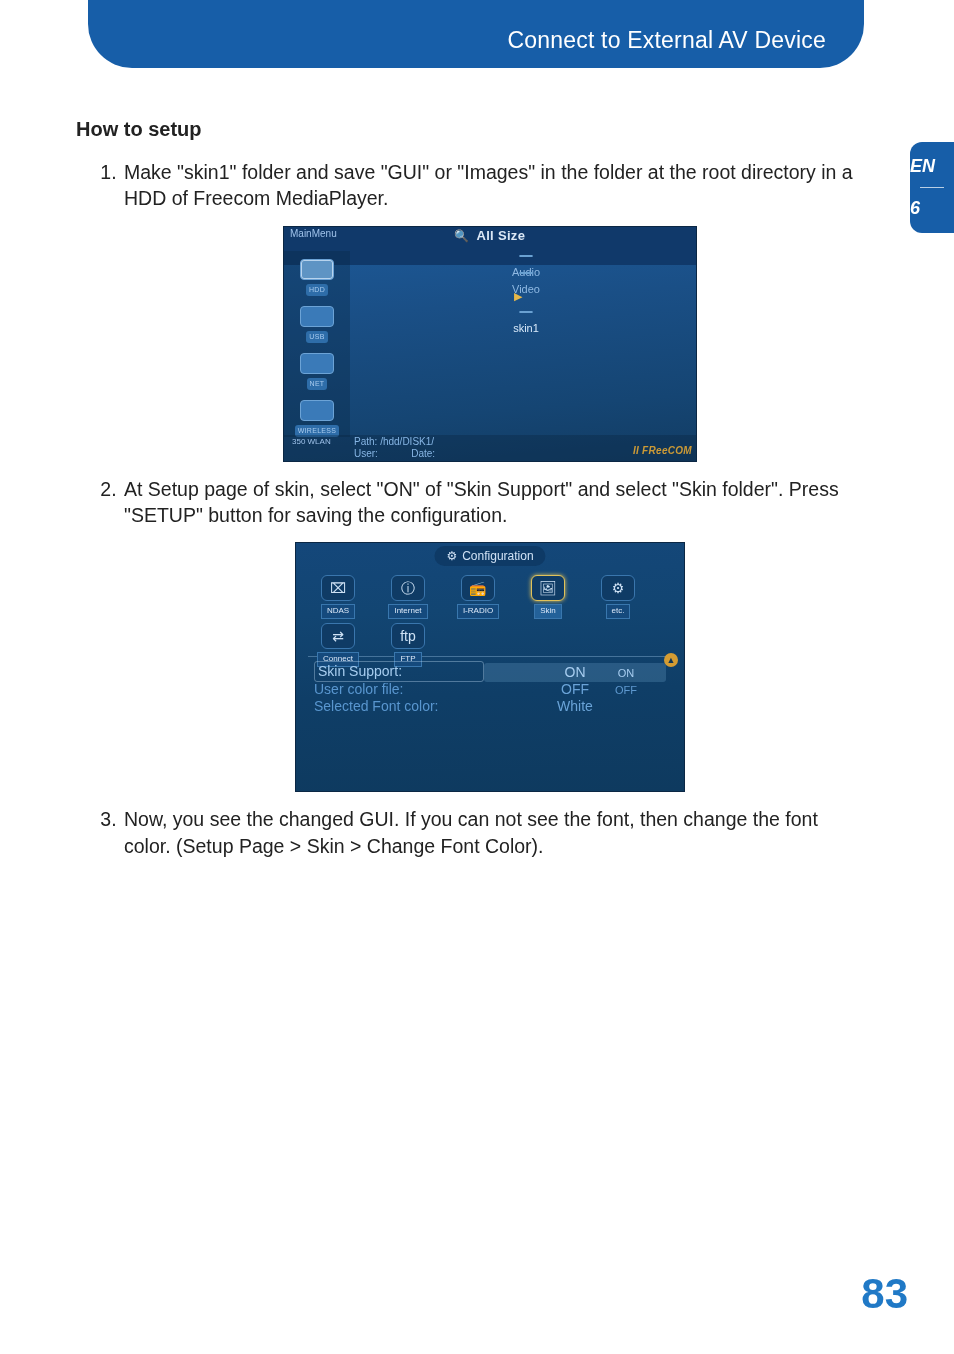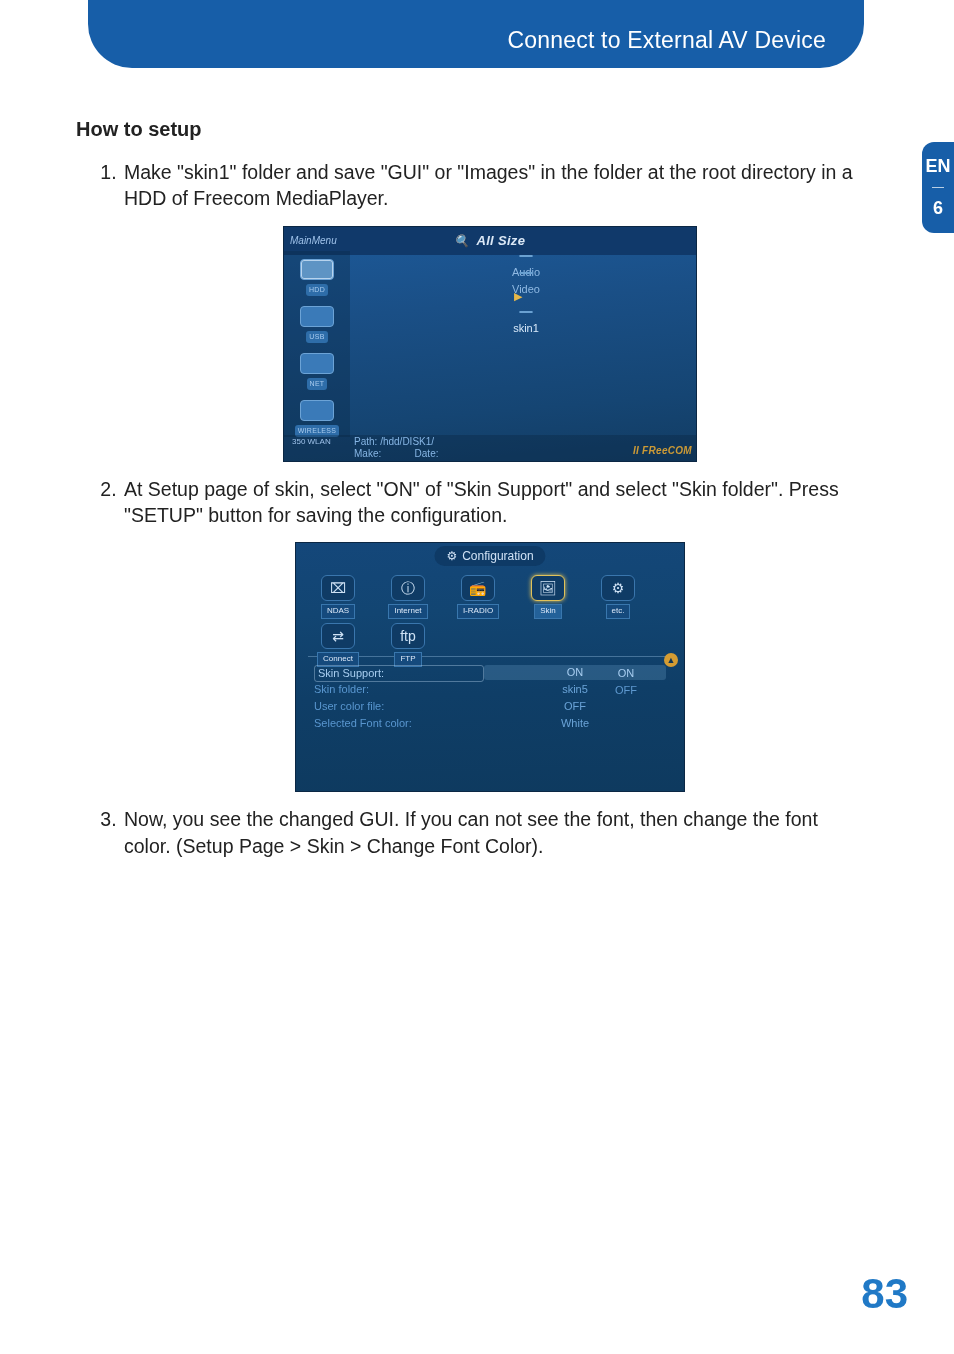--- a/index.html
+++ b/index.html
@@ -27,26 +27,27 @@
   }
   .header-title {
     color: #fff;
     font-size: 23px;
     letter-spacing: 0.2px;
   }
   .side-tab {
     position: absolute;
     right: 0;
     top: 142px;
-    width: 32px;
+    width: 44px;
     background: #175ea8;
     border-top-left-radius: 12px;
     border-bottom-left-radius: 12px;
     padding: 14px 0;
-    text-align: center;
+    text-align: left;
+    font-style: italic;
   }
   .side-tab .lang {
     color: #fff;
     font-weight: 700;
     font-size: 18px;
     display: block;
   }
   .side-tab .divider {
     height: 1px;
     background: rgba(255,255,255,0.7);
@@ -90,28 +91,26 @@
   .ss1 {
     width: 414px;
     height: 236px;
     background: linear-gradient(175deg, #1d5a9a 0%, #1a4f86 35%, #154573 75%, #123c63 100%);
     border: 1px solid #0b2744;
     position: relative;
     font-family: Arial, sans-serif;
     overflow: hidden;
   }
   .ss1 .topbar {
-    height: 28px;
+    height: 38px;
     background: #10396a;
     display: flex;
-    align-items: center;
     padding: 0 6px;
     color: #9fc2ea;
     font-size: 10px;
-    font-style: italic;
   }
   .ss1 .topbar .title {
     position: absolute;
     left: 50%;
     transform: translateX(-50%);
     color: #dbe8f6;
     font-size: 13px;
     font-weight: 600;
     letter-spacing: 0.3px;
   }
@@ -284,23 +283,23 @@
   }
   .ss2 .tab.active .tlabel { background:#236199; }
   .ss2 .settings {
     position: absolute;
     left: 18px;
     top: 122px;
     right: 18px;
   }
   .ss2 .srow {
     display: flex;
-    font-size: 11px;
+    font-size: 14px;
     height: 17px;
-    align-items: flex-start;
+    align-items: flex-end;
   }
   .ss2 .srow .sk { width: 170px; color:#5996cf; }
   .ss2 .srow .sv { flex:1; text-align:center; color:#6aa3d7; }
   .ss2 .srow.sel .sk { color:#a7cdf0; border:1px solid rgba(180,210,235,0.4); border-radius:3px; padding:0 3px; }
   .ss2 .srow.sel .sv { color:#a7cdf0; background:rgba(90,140,180,0.35); border-radius:3px; }
   .ss2 .opts {
     position: absolute;
     left: 300px;
     top: 122px;
     width: 60px;
@@ -384,21 +383,21 @@
               <span class="fold-ico"></span>
               <span>skin1</span>
             </div>
           </div>
 
           <div class="statusbar">
             <div class="model">350 WLAN</div>
             <div class="center">
               <span>Path:</span>
               <span>/hdd/DISK1/</span><br>
-              <span>Make:</span>
+              <span>User:</span>
               &nbsp;&nbsp;&nbsp;&nbsp;&nbsp;&nbsp;&nbsp;&nbsp;&nbsp;&nbsp;
               <span>Date:</span>
             </div>
             <div class="brand">II FReeCOM</div>
           </div>
         </div>
       </div>
     </li>
 
     <li>
@@ -443,24 +442,20 @@
           </div>
 
           <div class="updown">▲</div>
 
           <div class="settings">
             <div class="srow sel">
               <span class="sk">Skin Support:</span>
               <span class="sv">ON</span>
             </div>
             <div class="srow">
-              <span class="sk">Skin folder:</span>
-              <span class="sv">skin5</span>
-            </div>
-            <div class="srow">
               <span class="sk">User color file:</span>
               <span class="sv">OFF</span>
             </div>
             <div class="srow">
               <span class="sk">Selected Font color:</span>
               <span class="sv">White</span>
             </div>
           </div>
 
           <div class="opts">

